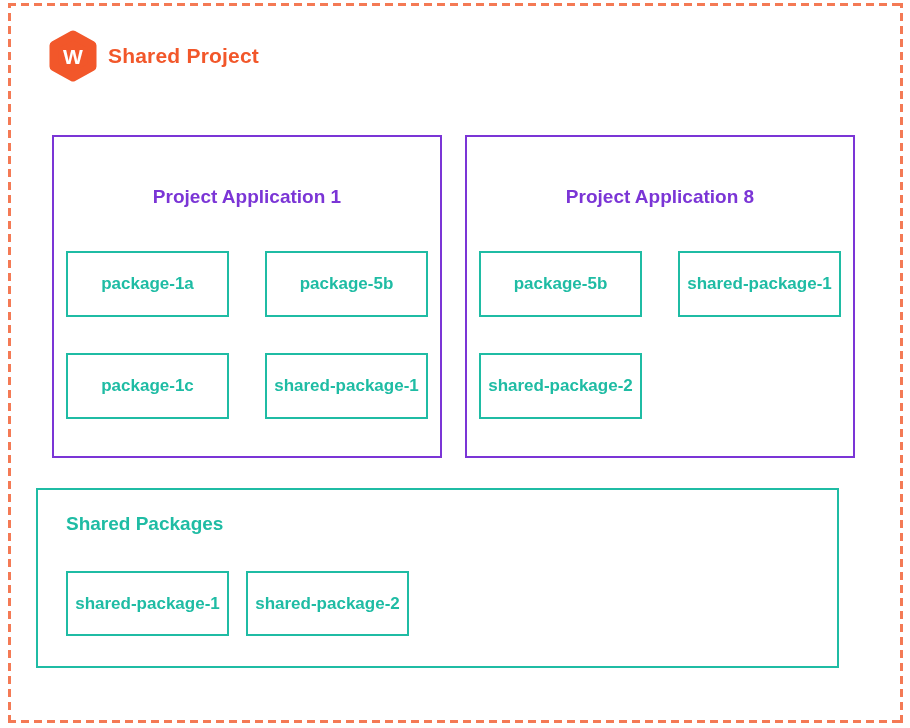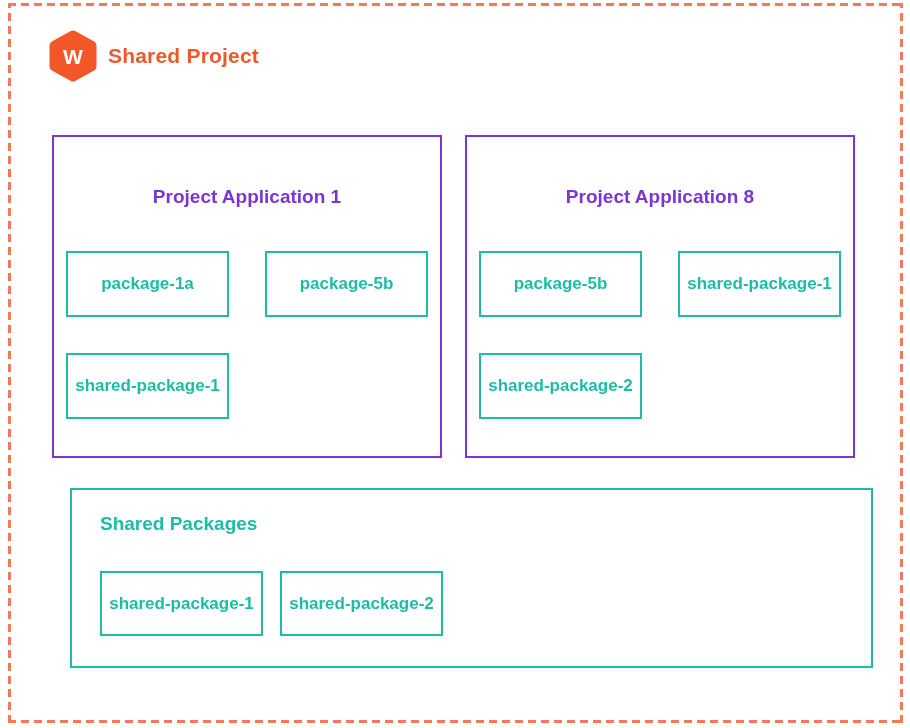--- a/index.html
+++ b/index.html
@@ -69,21 +69,21 @@
   .pkg {
     width: 163px; height: 66px;
     border: 2px solid var(--teal);
     background: #ffffff;
     display: flex; align-items: center; justify-content: center;
     color: var(--teal);
     font-size: 17px; font-weight: bold;
     white-space: nowrap;
   }
   .shared-box {
-    position: absolute; left: 70px; top: 488px;
+    position: absolute; left: 36px; top: 488px;
     width: 803px; height: 180px;
     border: 2px solid var(--teal);
     background: #ffffff;
     padding: 22px 0 0 28px;
   }
   .shared-title {
     color: var(--teal);
     font-size: 19px; font-weight: bold;
     line-height: 24px;
   }
@@ -108,20 +108,21 @@
     <span class="brand-title">Shared Project</span>
   </div>
 
   <div class="apps-row">
 
     <section class="app-box">
       <h2 class="app-title">Project Application 1</h2>
       <div class="pkg-grid">
         <div class="pkg">package-1a</div>
         <div class="pkg">package-5b</div>
+        <div class="pkg">package-1c</div>
         <div class="pkg">shared-package-1</div>
       </div>
     </section>
 
     <section class="app-box">
       <h2 class="app-title">Project Application 8</h2>
       <div class="pkg-grid">
         <div class="pkg">package-5b</div>
         <div class="pkg">shared-package-1</div>
         <div class="pkg">shared-package-2</div>

